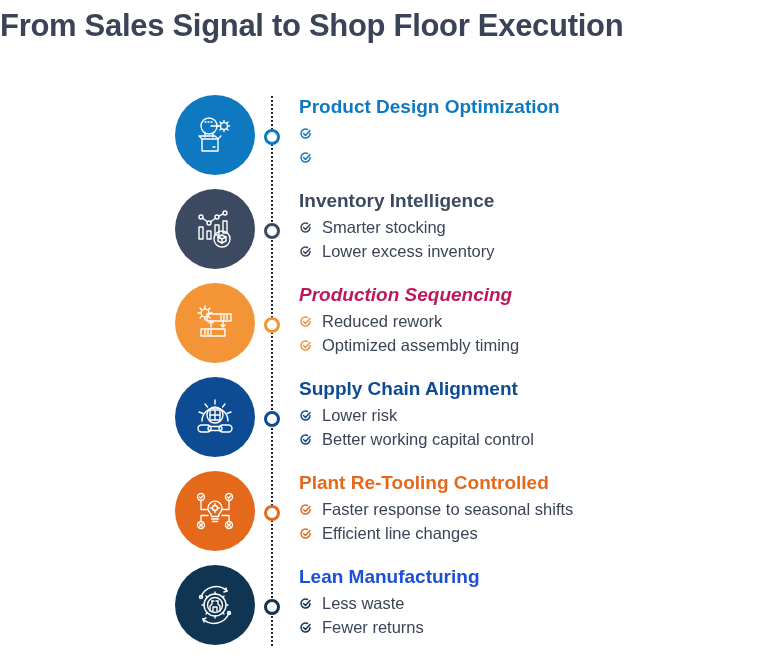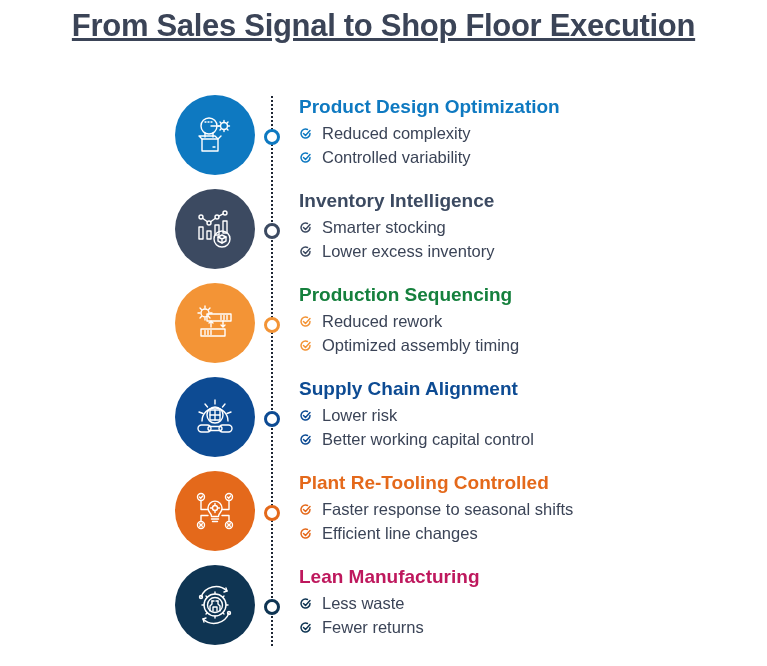--- a/index.html
+++ b/index.html
@@ -12,26 +12,24 @@
       height: 666px;
       position: relative;
       overflow: hidden;
       font-family: "Liberation Sans", "DejaVu Sans", sans-serif;
     }
     .title {
       position: absolute;
       left: 0;
       top: 8px;
       width: 767px;
-      text-align: center;
       font-size: 31px;
       font-weight: bold;
       color: #3b4457;
       letter-spacing: -0.3px;
-      text-decoration: underline;
     }
     .timeline-line {
       position: absolute;
       left: 271px;
       top: 96px;
       width: 0;
       height: 550px;
       border-left: 2.5px dotted #1f2735;
     }
     .stage {
@@ -121,28 +119,26 @@
   </div>
   <div class="node" style="border-color:#0e79c1;"></div>
   <div class="content">
     <div class="stage-title" style="color:#0e79c1;">Product Design Optimization</div>
     <ul class="bullets">
       <li class="bullet">
         <svg class="check" viewBox="0 0 13 13" fill="none" stroke="#0e79c1" stroke-width="1.5" stroke-linecap="round" stroke-linejoin="round">
             <path d="M11 6.5A4.5 4.5 0 1 1 8.5 2.5"></path>
             <path d="M4.5 6.5l2 2 4.5-5"></path>
           </svg>
-        <span>Reduced complexity</span>
       </li>
       <li class="bullet">
         <svg class="check" viewBox="0 0 13 13" fill="none" stroke="#0e79c1" stroke-width="1.5" stroke-linecap="round" stroke-linejoin="round">
             <path d="M11 6.5A4.5 4.5 0 1 1 8.5 2.5"></path>
             <path d="M4.5 6.5l2 2 4.5-5"></path>
           </svg>
-        <span>Controlled variability</span>
       </li>
     </ul>
   </div>
 </div>
 
 <div class="stage" style="top:189px;text-decoration:underline;">
   <div class="circle" style="background:#3c4a61;">
     <svg viewBox="0 0 44 44" fill="none" stroke="#fff" stroke-width="1.4" stroke-linecap="round" stroke-linejoin="round">
       <circle cx="8" cy="10" r="2"></circle>
       <circle cx="16" cy="16" r="2"></circle>
@@ -188,21 +184,21 @@
       <rect x="14" y="13" width="24" height="7"></rect>
       <path d="M28 14.5v4M31 14.5v4M34 14.5v4"></path>
       <path d="M18 20v6M16 22l2-2 2 2"></path>
       <path d="M30 20v6M28 24l2 2 2-2"></path>
       <rect x="8" y="28" width="24" height="7"></rect>
       <path d="M12 29.5v4M15 29.5v4M18 29.5v4"></path>
     </svg>
   </div>
   <div class="node" style="border-color:#f39436;"></div>
   <div class="content">
-    <div class="stage-title" style="color:#15803d;">Production Sequencing</div>
+    <div class="stage-title" style="color:#be185d;font-style:italic;">Production Sequencing</div>
     <ul class="bullets">
       <li class="bullet">
         <svg class="check" viewBox="0 0 13 13" fill="none" stroke="#f39436" stroke-width="1.5" stroke-linecap="round" stroke-linejoin="round">
             <path d="M11 6.5A4.5 4.5 0 1 1 8.5 2.5"></path>
             <path d="M4.5 6.5l2 2 4.5-5"></path>
           </svg>
         <span>Reduced rework</span>
       </li>
       <li class="bullet">
         <svg class="check" viewBox="0 0 13 13" fill="none" stroke="#f39436" stroke-width="1.5" stroke-linecap="round" stroke-linejoin="round">
@@ -301,21 +297,21 @@
       <path d="M11 39l-1-3 3-1"></path>
       <circle cx="22" cy="22" r="11"></circle>
       <path d="M22 9v2M22 33v2M9 22h2M33 22h2M13 13l1.5 1.5M29.5 29.5L31 31M13 31l1.5-1.5M29.5 14.5L31 13"></path>
       <circle cx="22" cy="22" r="7.5"></circle>
       <path d="M17 28v-5l2-2v-3M27 28v-5l-2-2v-3M20 28v-4h4v4"></path>
       <path d="M19 18h2M23 18h2"></path>
     </svg>
   </div>
   <div class="node" style="border-color:#0f3553;"></div>
   <div class="content">
-    <div class="stage-title" style="color:#be185d;">Lean Manufacturing</div>
+    <div class="stage-title" style="color:#1d4ed8;">Lean Manufacturing</div>
     <ul class="bullets">
       <li class="bullet">
         <svg class="check" viewBox="0 0 13 13" fill="none" stroke="#0f3553" stroke-width="1.5" stroke-linecap="round" stroke-linejoin="round">
             <path d="M11 6.5A4.5 4.5 0 1 1 8.5 2.5"></path>
             <path d="M4.5 6.5l2 2 4.5-5"></path>
           </svg>
         <span>Less waste</span>
       </li>
       <li class="bullet">
         <svg class="check" viewBox="0 0 13 13" fill="none" stroke="#0f3553" stroke-width="1.5" stroke-linecap="round" stroke-linejoin="round">

